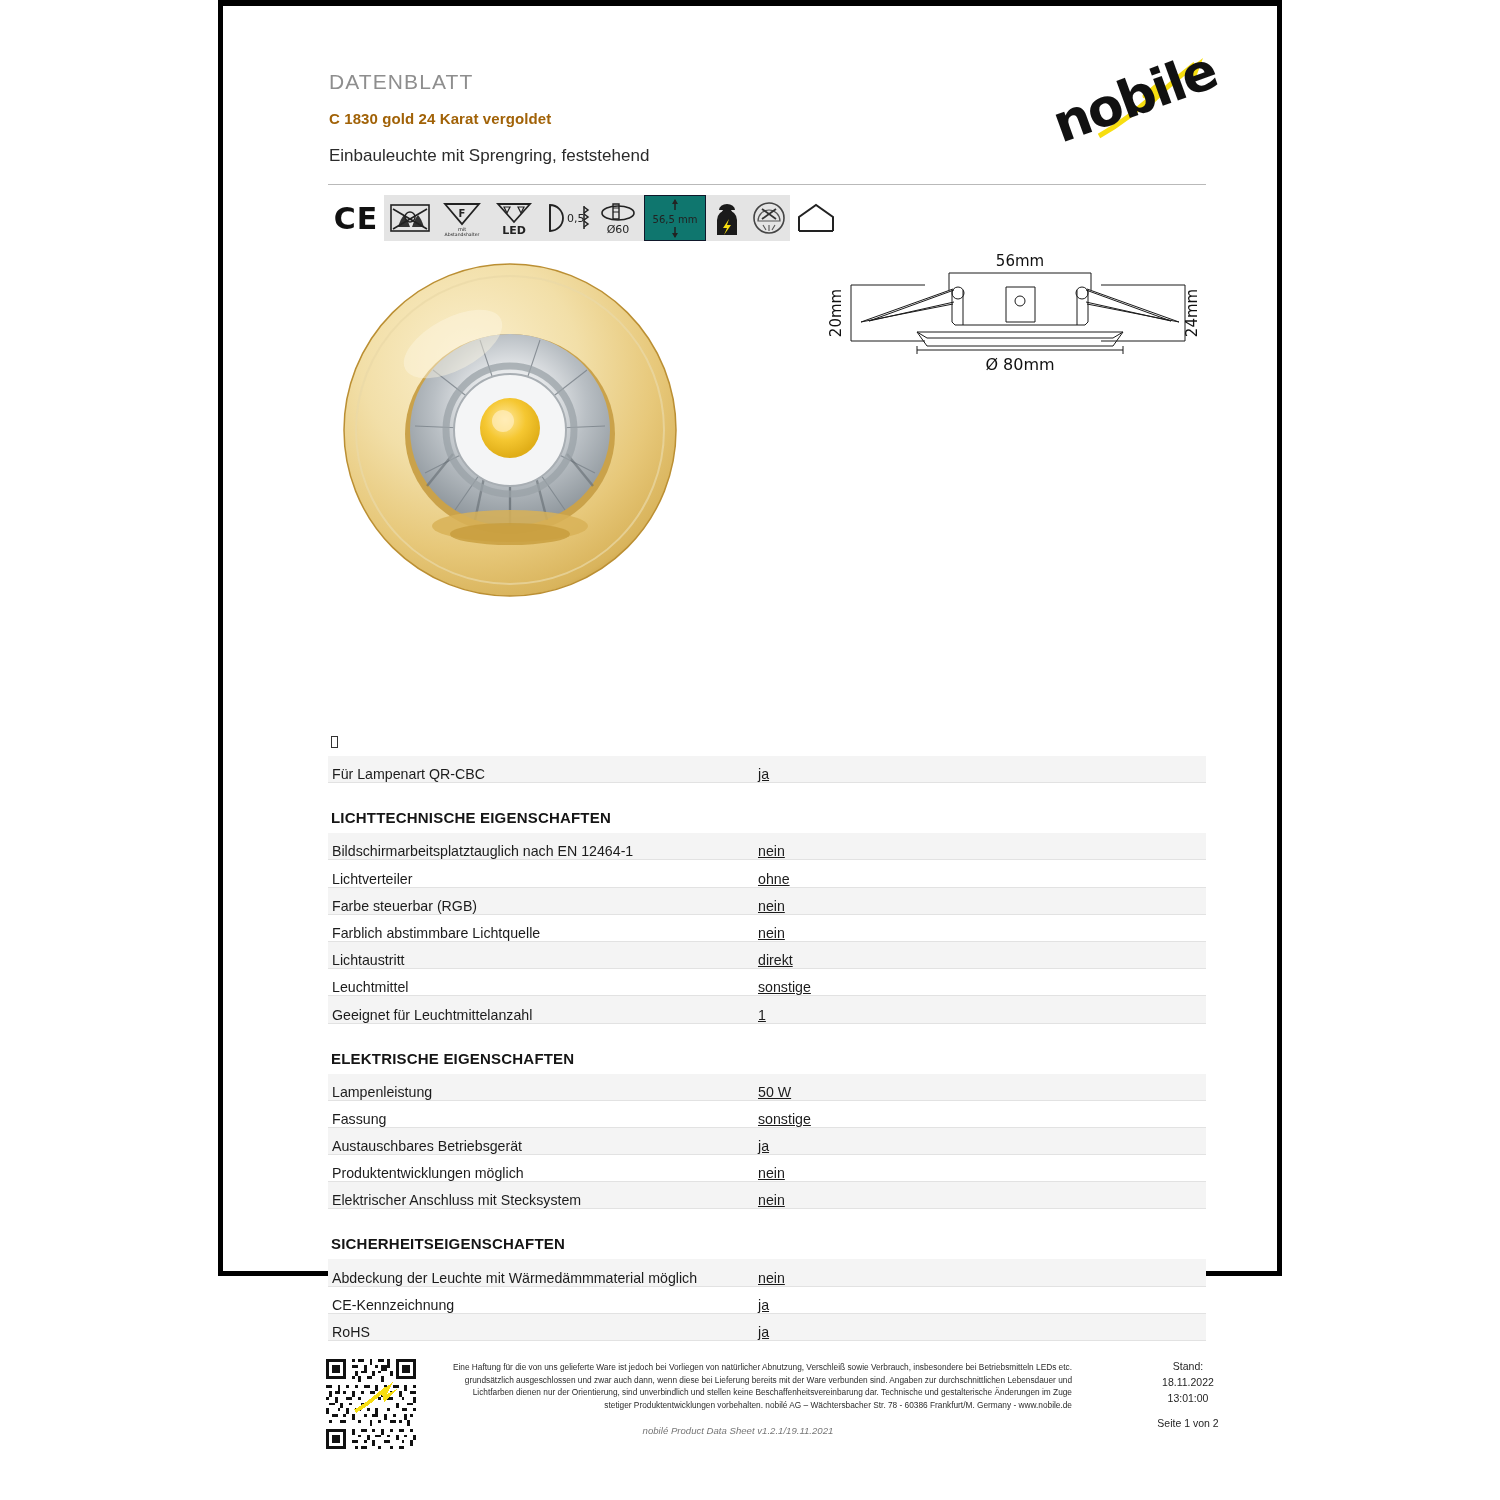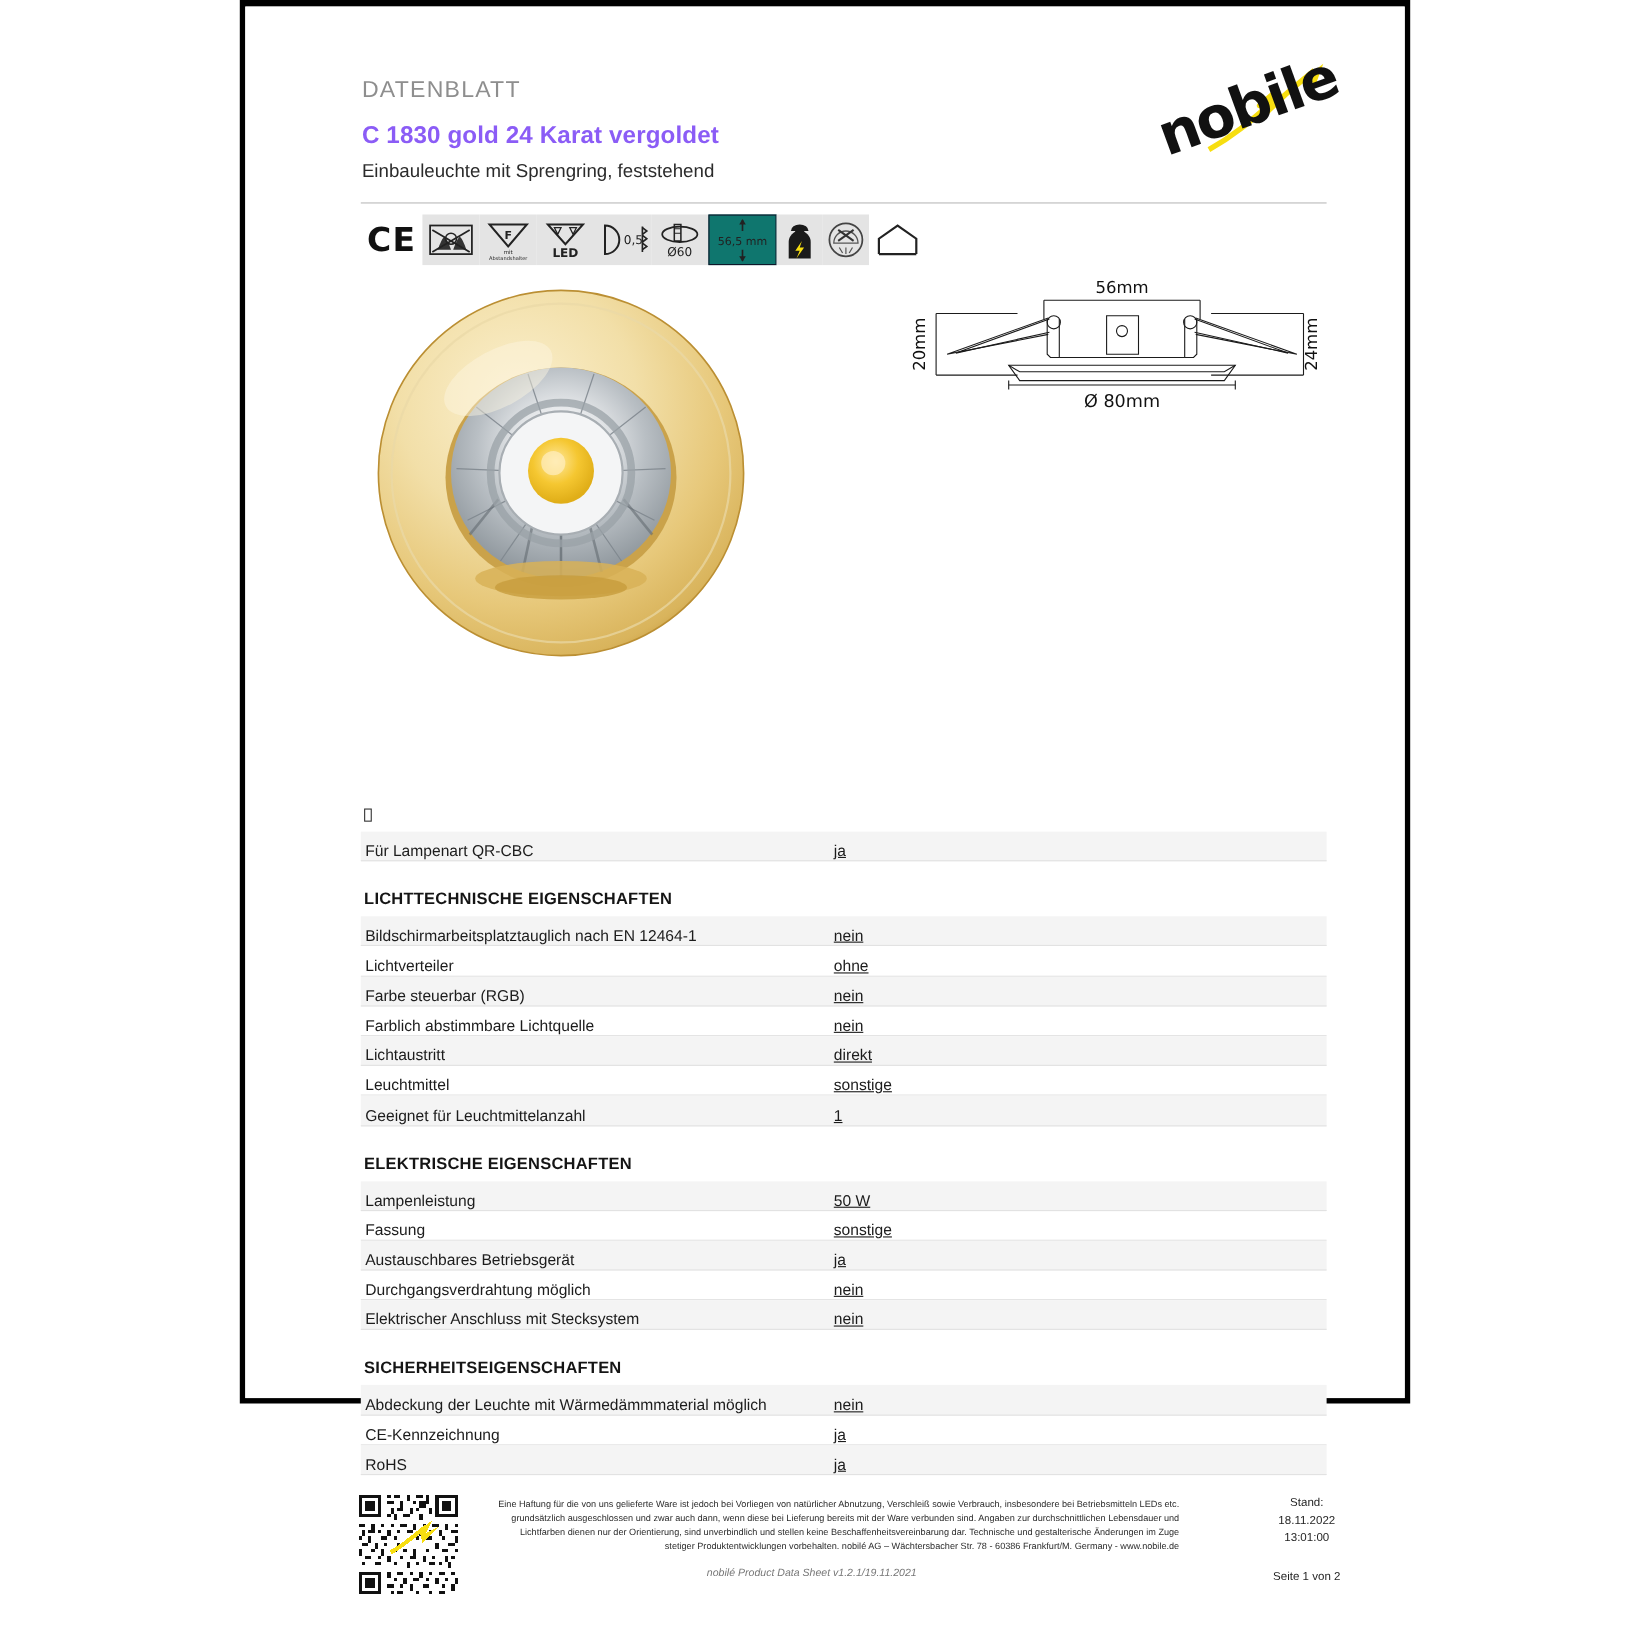--- a/index.html
+++ b/index.html
@@ -30,21 +30,21 @@
     padding: 0;
   }
   
   .doc-kicker {
     position: absolute; left: 106px; top: 64px;
     font-size: 21px; letter-spacing: 1.1px;
     color: #8e8e8e; font-weight: 400;
   }
   .doc-title {
     position: absolute; left: 106px; top: 104px;
-    font-size: 22px; font-weight: bold; color: #8b5cf6;
+    font-size: 15px; font-weight: bold; color: #a16207;
     letter-spacing: .1px;
   }
   .doc-subtitle {
     position: absolute; left: 106px; top: 140px;
     font-size: 17px; color: #2b2b2b;
   }
   .header-rule {
     position: absolute; left: 105px; top: 178px;
     width: 878px; height: 1px; background: #b9b9b9;
   }
@@ -130,21 +130,21 @@
   .footer { position: absolute; left: 0; top: 1345px; width: 100%; }
   .qr { position: absolute; left: 100px; top: 5px; width: 96px; height: 96px; }
   .disclaimer {
     position: absolute; left: 205px; top: 10px; width: 620px;
     font-size: 8.3px; line-height: 1.52; color: #2c2c2c; text-align: right; margin-left: 24px;
   }
   .footer-right {
     position: absolute; left: 880px; top: 8px; width: 170px;
     font-size: 10.5px; line-height: 1.5; color: #1f1f1f; text-align: center;
   }
-  .footer-right .pg { margin-top: 20px; }
+  .footer-right .pg { margin-top: 10px; }
   .footer-center {
     position: absolute; left: 205px; top: 74px; width: 620px;
     font-size: 9.6px; font-style: italic; color: #777777; text-align: center;
   }
 </style>
 </head>
 <body>
 
 <div id="screen">
   <div class="page-frame">
@@ -402,21 +402,21 @@
           </div>
           <div class="spec-row">
             <div class="k">Fassung</div>
             <div class="v">sonstige</div>
           </div>
           <div class="spec-row alt">
             <div class="k">Austauschbares Betriebsgerät</div>
             <div class="v">ja</div>
           </div>
           <div class="spec-row">
-            <div class="k">Durchgangsverdrahtung möglich</div>
+            <div class="k">Produktentwicklungen möglich</div>
             <div class="v">nein</div>
           </div>
           <div class="spec-row alt">
             <div class="k">Elektrischer Anschluss mit Stecksystem</div>
             <div class="v">nein</div>
           </div>
           <div class="spec-head" style="margin: 26px 0px 7px;">SICHERHEITSEIGENSCHAFTEN</div>
           <div class="spec-row alt">
             <div class="k">Abdeckung der Leuchte mit Wärmedämmmaterial möglich</div>
             <div class="v">nein</div>

